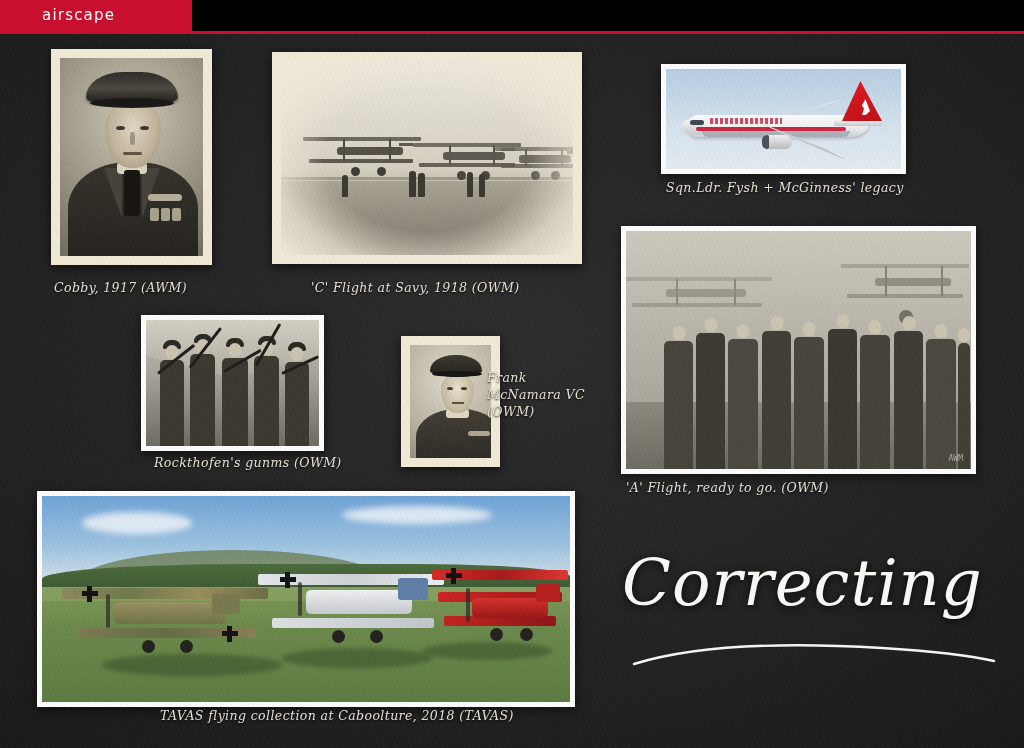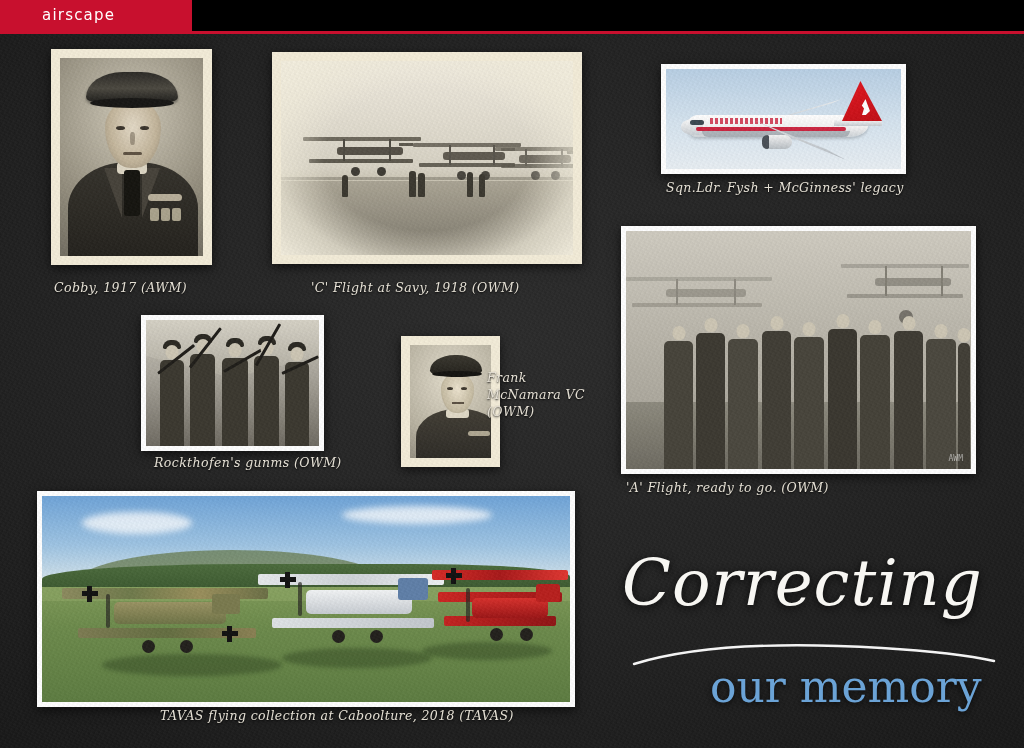--- a/index.html
+++ b/index.html
@@ -785,16 +785,15 @@
       </div>
     </div>
   </div>
   <div class="caption" id="cap-tavas">TAVAS flying collection at Caboolture, 2018 (TAVAS)</div>
 
   <div id="title-block">
     <div id="t-correcting">Correcting</div>
     <svg id="strike" viewBox="0 0 364 30" preserveAspectRatio="none">
       <path d="M2,24 C60,6 150,2 250,8 C300,11 340,16 362,21" stroke="#ffffff" stroke-width="2.4" fill="none" stroke-linecap="round" opacity="0.95"></path>
     </svg>
-    <div id="t-our-memory">our memory</div>
   </div>
 
 </div>
 
 </body></html>

